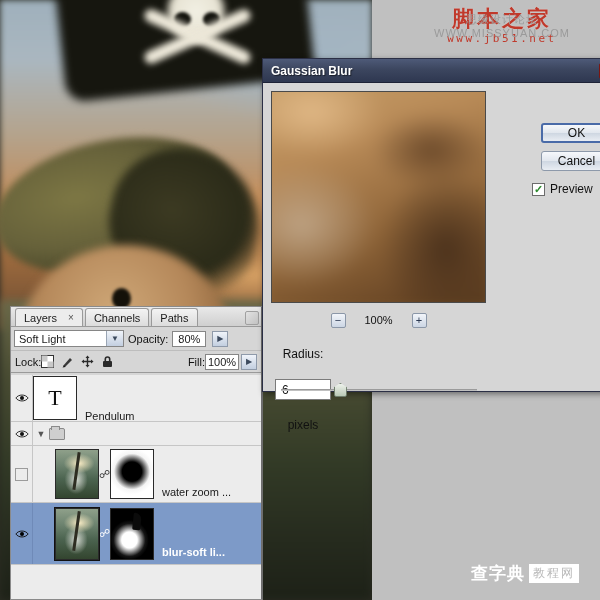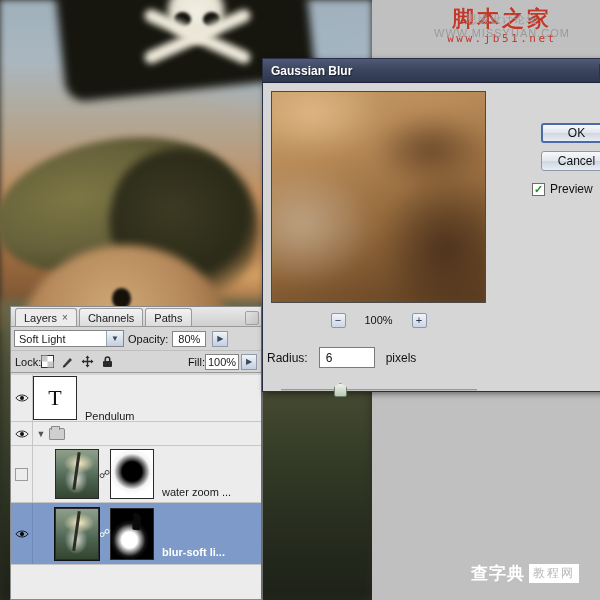--- a/index.html
+++ b/index.html
@@ -136,21 +136,21 @@
     border-right:2px solid #6e6e6e;
     font-size:11px; color:#1a1a1a;
   }
   .tabbar {
     height:20px; background:linear-gradient(180deg,#e9e9e9,#cfcfcf);
     border-bottom:1px solid #9a9a9a;
     display:flex; align-items:flex-end; padding-left:4px;
     position:relative;
   }
   .tab {
-    height:18px; padding:0 8px; display:flex; align-items:center; gap:5px;
+    height:18px; padding:0 8px; display:flex; align-items:center; gap:11px;
     background:linear-gradient(180deg,#f3f3f3,#dcdcdc);
     border:1px solid #9a9a9a; border-bottom:none;
     border-radius:3px 3px 0 0; margin-right:2px;
     font-size:11px;
   }
   .tab.active { background:#ececec; }
   .tab .x { font-size:10px; color:#555; }
   .tabbar .corner {
     position:absolute; right:2px; bottom:1px; width:14px; height:14px;
     background:linear-gradient(135deg,#e2e2e2,#c2c2c2);
@@ -304,21 +304,21 @@
   .zbtn {
     width:15px; height:15px;
     background:linear-gradient(180deg,#f2f5fa,#ccd6e4);
     border:1px solid #8b97a8; border-radius:2px;
     display:flex; align-items:center; justify-content:center;
     font-size:11px; color:#2a3750; line-height:1;
   }
   .zpct { font-size:11px; color:#111; min-width:34px; text-align:center; }
 
   .radiusrow {
-    position:absolute; left:4px; top:264px; display:flex; align-items:center; gap:11px;
+    position:absolute; left:12px; top:264px; display:flex; align-items:center; gap:18px;flex-direction:column;
   }
   .radiuslabel { font-size:12px; color:#111; }
   .radiusinput {
     width:56px; height:21px; background:#fff; border:1px solid #7b7b7b;
     display:flex; align-items:center; padding-left:6px; font-size:12px; color:#111;
   }
   .pixlabel { font-size:12px; color:#111; }
 
   .sliderwrap {
     position:absolute; left:18px; top:300px; width:196px; height:14px;

